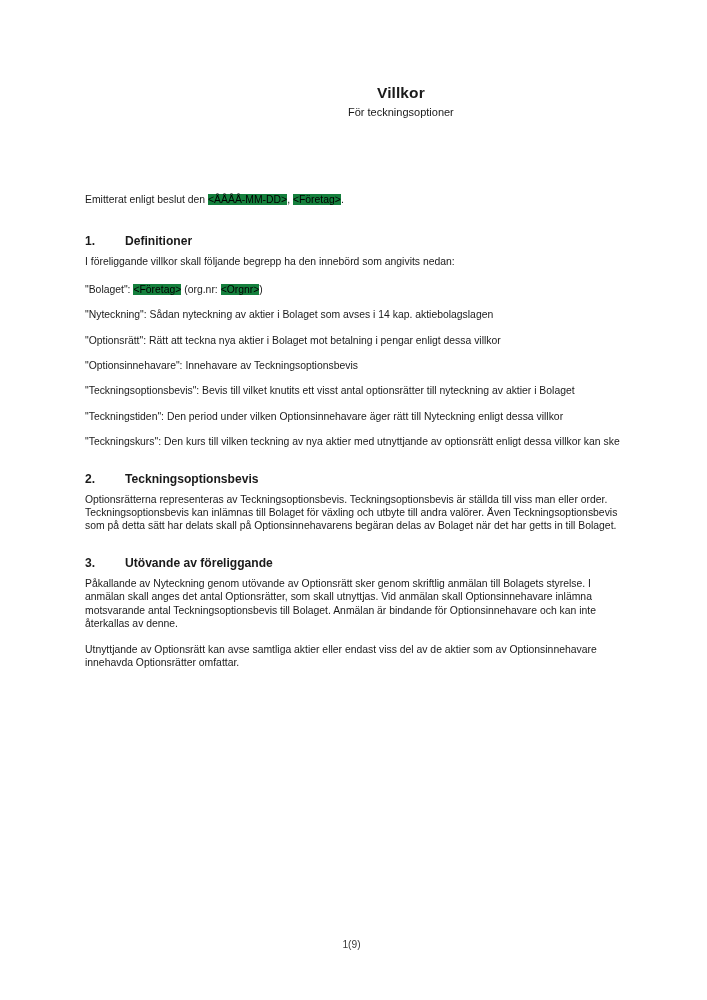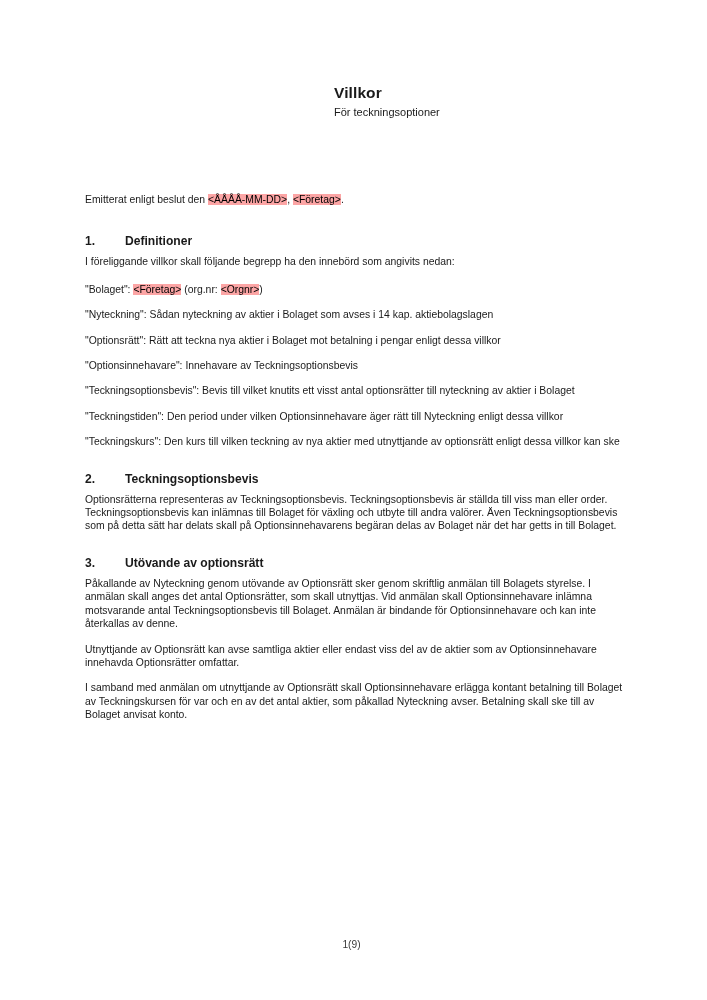--- a/index.html
+++ b/index.html
@@ -19,22 +19,23 @@
 
   .page {
     position: absolute;
     inset: 0;
     background: #ffffff;
   }
 
   
   .title-block {
     position: absolute;
-    left: 334px;
+    left: 348px;
     top: 84px;
+    text-align: center;
   }
   .doc-title {
     font-size: 15.5px;
     font-weight: bold;
     line-height: 18px;
     margin: 0;
     letter-spacing: 0.1px;
   }
   .doc-subtitle {
     font-size: 11px;
@@ -94,21 +95,21 @@
   }
   .para.tight {
     margin-bottom: 0;
   }
   .para.lead {
     margin-bottom: 14px;
   }
 
   
   .hl {
-    background: #fca5a5;
+    background: #15803d;
     color: #000000;
   }
 
   
   .footer {
     position: absolute;
     left: 0;
     right: 4px;
     top: 938px;
     text-align: center;
@@ -155,26 +156,25 @@
         <span class="section-title">Teckningsoptionsbevis</span>
       </div>
 
 
       <p class="para tight">Optionsrätterna representeras av Teckningsoptionsbevis. Teckningsoptionsbevis är ställda till viss man eller order. Teckningsoptionsbevis kan inlämnas till Bolaget för växling och utbyte till andra valörer. Även Teckningsoptionsbevis som på detta sätt har delats skall på Optionsinnehavarens begäran delas av Bolaget när det har getts in till Bolaget.</p>
     </div>
 
     <div class="section">
       <div class="section-heading">
         <span class="section-num">3.</span>
-        <span class="section-title">Utövande av optionsrätt</span>
+        <span class="section-title">Utövande av föreliggande</span>
       </div>
 
       <p class="para">Påkallande av Nyteckning genom utövande av Optionsrätt sker genom skriftlig anmälan till Bolagets styrelse. I anmälan skall anges det antal Optionsrätter, som skall utnyttjas. Vid anmälan skall Optionsinnehavare inlämna motsvarande antal Teckningsoptionsbevis till Bolaget. Anmälan är bindande för Optionsinnehavare och kan inte återkallas av denne.</p>
       <p class="para">Utnyttjande av Optionsrätt kan avse samtliga aktier eller endast viss del av de aktier som av Optionsinnehavare innehavda Optionsrätter omfattar.</p>
-      <p class="para tight">I samband med anmälan om utnyttjande av Optionsrätt skall Optionsinnehavare erlägga kontant betalning till Bolaget av Teckningskursen för var och en av det antal aktier, som påkallad Nyteckning avser. Betalning skall ske till av Bolaget anvisat konto.</p>
     </div>
 
   </div>
 
   <div class="footer">
     <span>1(9)</span>
   </div>
 
 </div>
 

